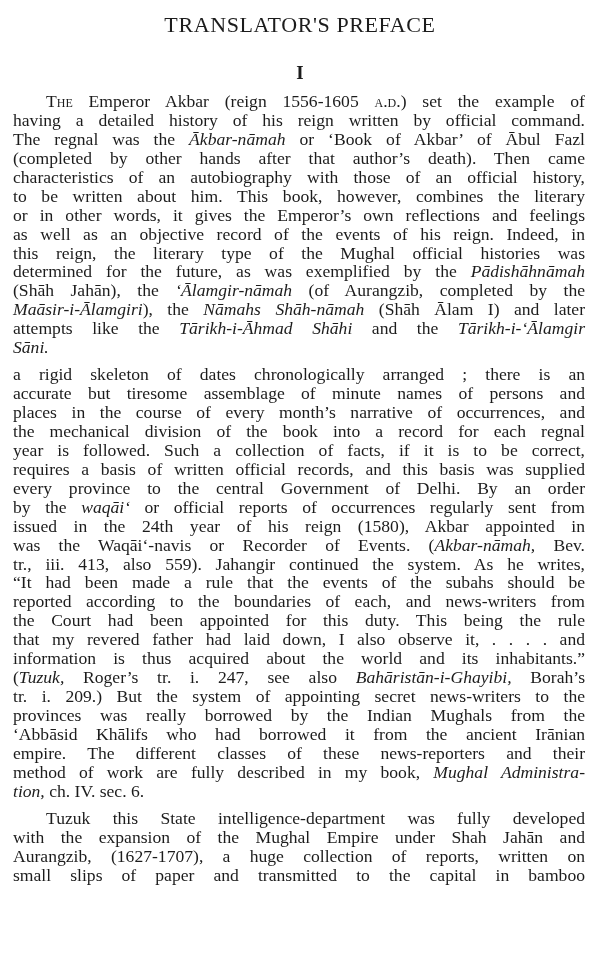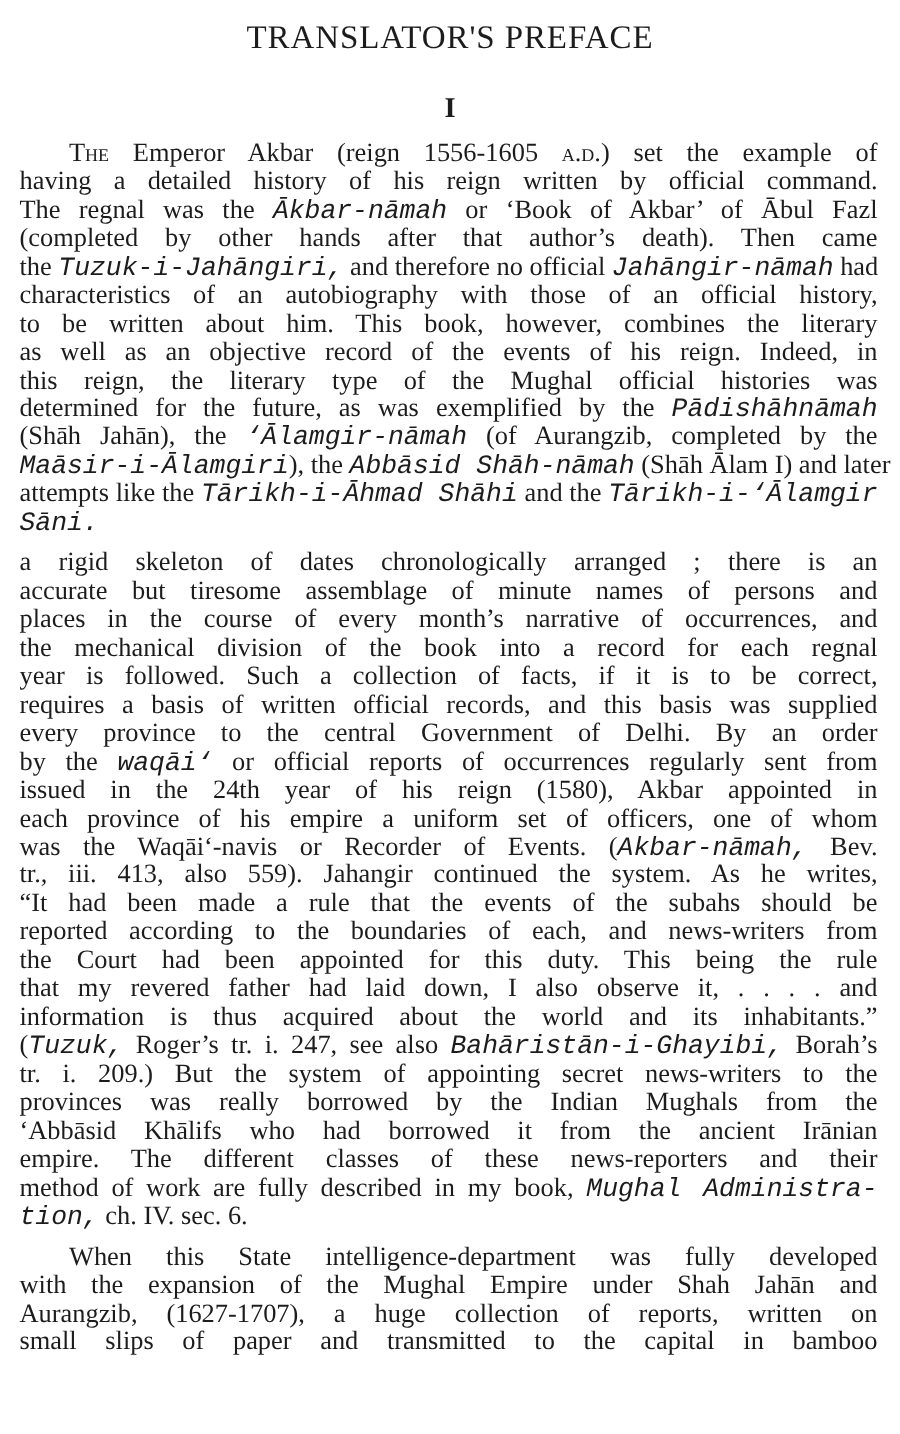--- a/index.html
+++ b/index.html
@@ -22,74 +22,73 @@
     position:absolute; top:92px; left:13px; width:572px;
     font-family:"Liberation Serif", serif; font-size:17.6px; line-height:18.95px;
   }
   .line {
     display:block; height:18.95px; white-space:nowrap;
     text-align:justify; text-align-last:justify;
   }
   .line.last { text-align-last:left; }
   .line.indent { padding-left:33px; }
   .gap { display:block; height:8px; }
-  i { font-style:italic;font-family:Liberation Mono, monospace; }
+  i { font-style:italic; }
   .sc { font-variant:small-caps; }
 </style>
 </head>
 <body>
 
 <div class="page">
   <h1 class="title">TRANSLATOR'S PREFACE</h1>
   <h2 class="section">I</h2>
   <div class="body" id="body">
       <div>
         <span class="line indent"><span class="sc">The</span><span> Emperor Akbar (reign 1556-1605 </span><span class="sc">a.d.</span><span>) set the example of</span></span>
         <span class="line"><span>having a detailed history of his reign written by official command.</span></span>
         <span class="line"><span>The regnal was the </span><i>Ākbar-nāmah</i><span> or ‘Book of Akbar’ of Ābul Fazl</span></span>
         <span class="line"><span>(completed by other hands after that author’s death).  Then came</span></span>
-        <span class="line"><span>the </span><i>Tuzuk-i-Jahāngiri,</i><span> and therefore no official </span><i>Jahāngir-nāmah</i><span> had</span></span>
         <span class="line"><span>characteristics of an autobiography with those of an official history,</span></span>
         <span class="line"><span>to be written about him.  This book, however, combines the literary</span></span>
+        <span class="line"><span>or in other words, it gives the Emperor’s own reflections and feelings</span></span>
         <span class="line"><span>as well as an objective record of the events of his reign.  Indeed, in</span></span>
         <span class="line"><span>this reign, the literary type of the Mughal official histories was</span></span>
         <span class="line"><span>determined for the future, as was exemplified by the </span><i>Pādishāhnāmah</i></span>
         <span class="line"><span>(Shāh Jahān), the </span><i>‘Ālamgir-nāmah</i><span> (of Aurangzib, completed by the</span></span>
-        <span class="line"><i>Maāsir-i-Ālamgiri</i><span>), the </span><i>Abbāsid Shāh-nāmah</i><span> (Shāh Ālam I) and later</span></span>
+        <span class="line"><i>Maāsir-i-Ālamgiri</i><span>), the </span><i>Nāmahs Shāh-nāmah</i><span> (Shāh Ālam I) and later</span></span>
         <span class="line"><span>attempts like the </span><i>Tārikh-i-Āhmad Shāhi</i><span> and the </span><i>Tārikh-i-‘Ālamgir</i></span>
         <span class="line last"><i>Sāni.</i></span>
       </div>
       <span class="gap"></span>
       <div>
         <span class="line"><span>a rigid skeleton of dates chronologically arranged ; there is an</span></span>
         <span class="line"><span>accurate but tiresome assemblage of minute names of persons and</span></span>
         <span class="line"><span>places in the course of every month’s narrative of occurrences, and</span></span>
         <span class="line"><span>the mechanical division of the book into a record for each regnal</span></span>
         <span class="line"><span>year is followed.  Such a collection of facts, if it is to be correct,</span></span>
         <span class="line"><span>requires a basis of written official records, and this basis was supplied</span></span>
         <span class="line"><span>every province to the central Government of Delhi.  By an order</span></span>
         <span class="line"><span>by the </span><i>waqāi‘</i><span> or official reports of occurrences regularly sent from</span></span>
         <span class="line"><span>issued in the 24th year of his reign (1580), Akbar appointed in</span></span>
-        <span class="line"><span>each province of his empire a uniform set of officers, one of whom</span></span>
         <span class="line"><span>was the Waqāi‘-navis or Recorder of Events.  (</span><i>Akbar-nāmah,</i><span> Bev.</span></span>
         <span class="line"><span>tr., iii. 413, also 559).  Jahangir continued the system.  As he writes,</span></span>
         <span class="line"><span>“It had been made a rule that the events of the subahs should be</span></span>
         <span class="line"><span>reported according to the boundaries of each, and news-writers from</span></span>
         <span class="line"><span>the Court had been appointed for this duty.  This being the rule</span></span>
         <span class="line"><span>that my revered father had laid down, I also observe it, . . . . and</span></span>
         <span class="line"><span>information is thus acquired about the world and its inhabitants.”</span></span>
         <span class="line"><span>(</span><i>Tuzuk,</i><span> Roger’s tr. i. 247, see also </span><i>Bahāristān-i-Ghayibi,</i><span> Borah’s</span></span>
         <span class="line"><span>tr. i. 209.)  But the system of appointing secret news-writers to the</span></span>
         <span class="line"><span>provinces was really borrowed by the Indian Mughals from the</span></span>
         <span class="line"><span>‘Abbāsid Khālifs who had borrowed it from the ancient Irānian</span></span>
         <span class="line"><span>empire.  The different classes of these news-reporters and their</span></span>
         <span class="line"><span>method of work are fully described in my book, </span><i>Mughal Administra-</i></span>
         <span class="line last"><i>tion,</i><span> ch. IV. sec. 6.</span></span>
       </div>
       <span class="gap"></span>
       <div>
-        <span class="line indent"><span>When this State intelligence-department was fully developed</span></span>
+        <span class="line indent"><span>Tuzuk this State intelligence-department was fully developed</span></span>
         <span class="line"><span>with the expansion of the Mughal Empire under Shah Jahān and</span></span>
         <span class="line"><span>Aurangzib, (1627-1707), a huge collection of reports, written on</span></span>
         <span class="line"><span>small slips of paper and transmitted to the capital in bamboo</span></span>
       </div>
     </div>
 </div>
 
 </body></html>

